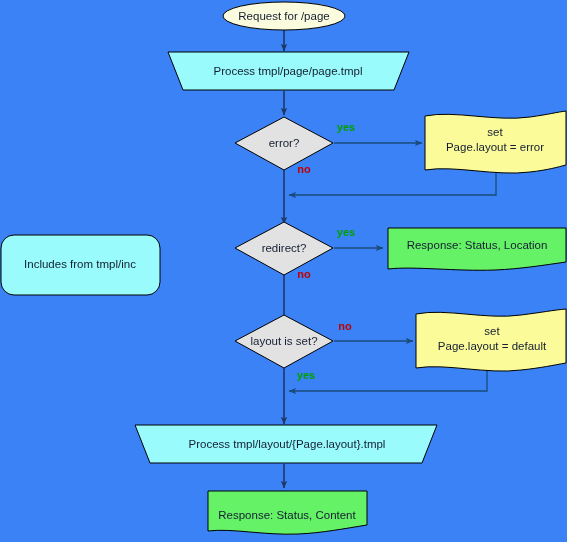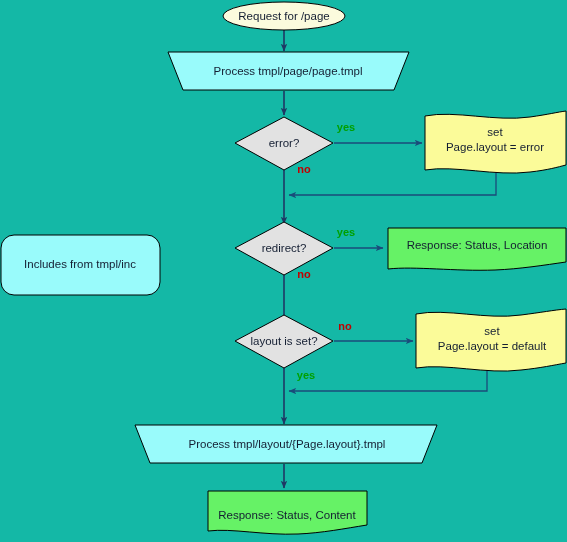--- a/index.html
+++ b/index.html
@@ -4,21 +4,21 @@
 <style>
   html, body {
     margin: 0;
     padding: 0;
     background: #000000;
   }
   #canvas-wrap {
     position: relative;
     width: 567px;
     height: 542px;
-    background: #14b8a6;
+    background: #3b82f6;
     overflow: hidden;
     font-family: "Liberation Sans", sans-serif;
   }
   svg#flow {
     position: absolute;
     left: 0;
     top: 0;
     width: 567px;
     height: 542px;
     display: block;

